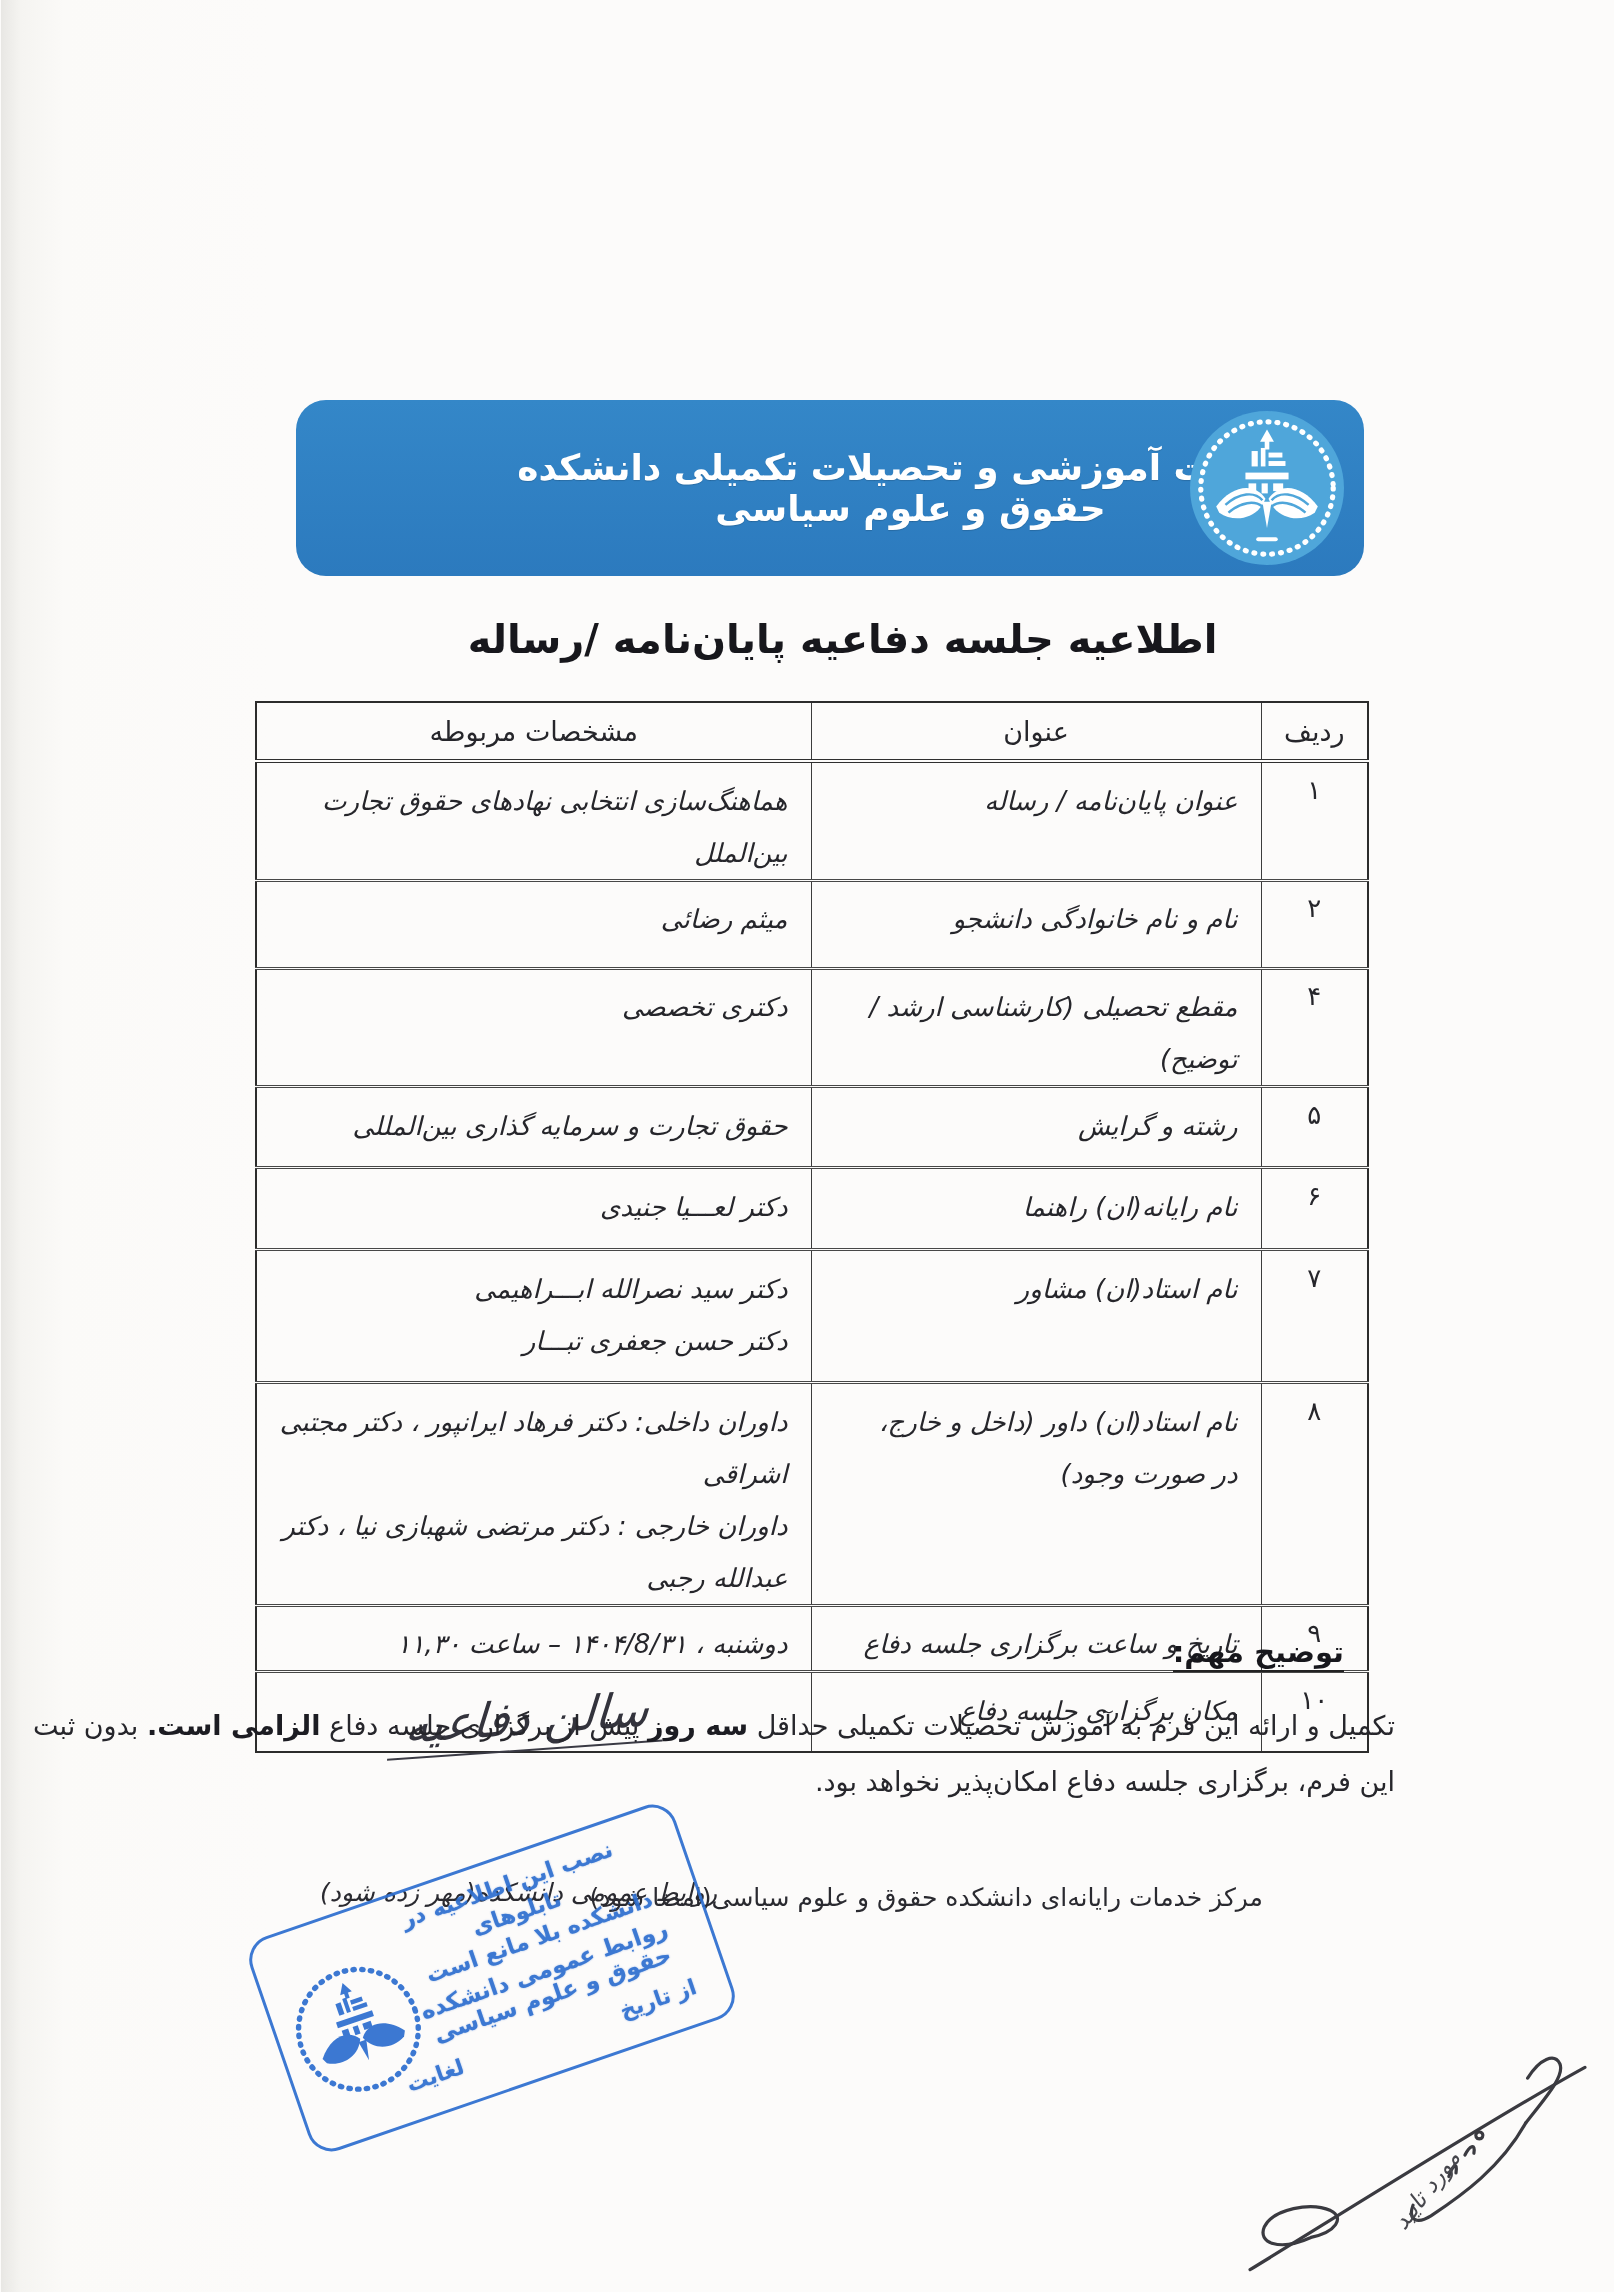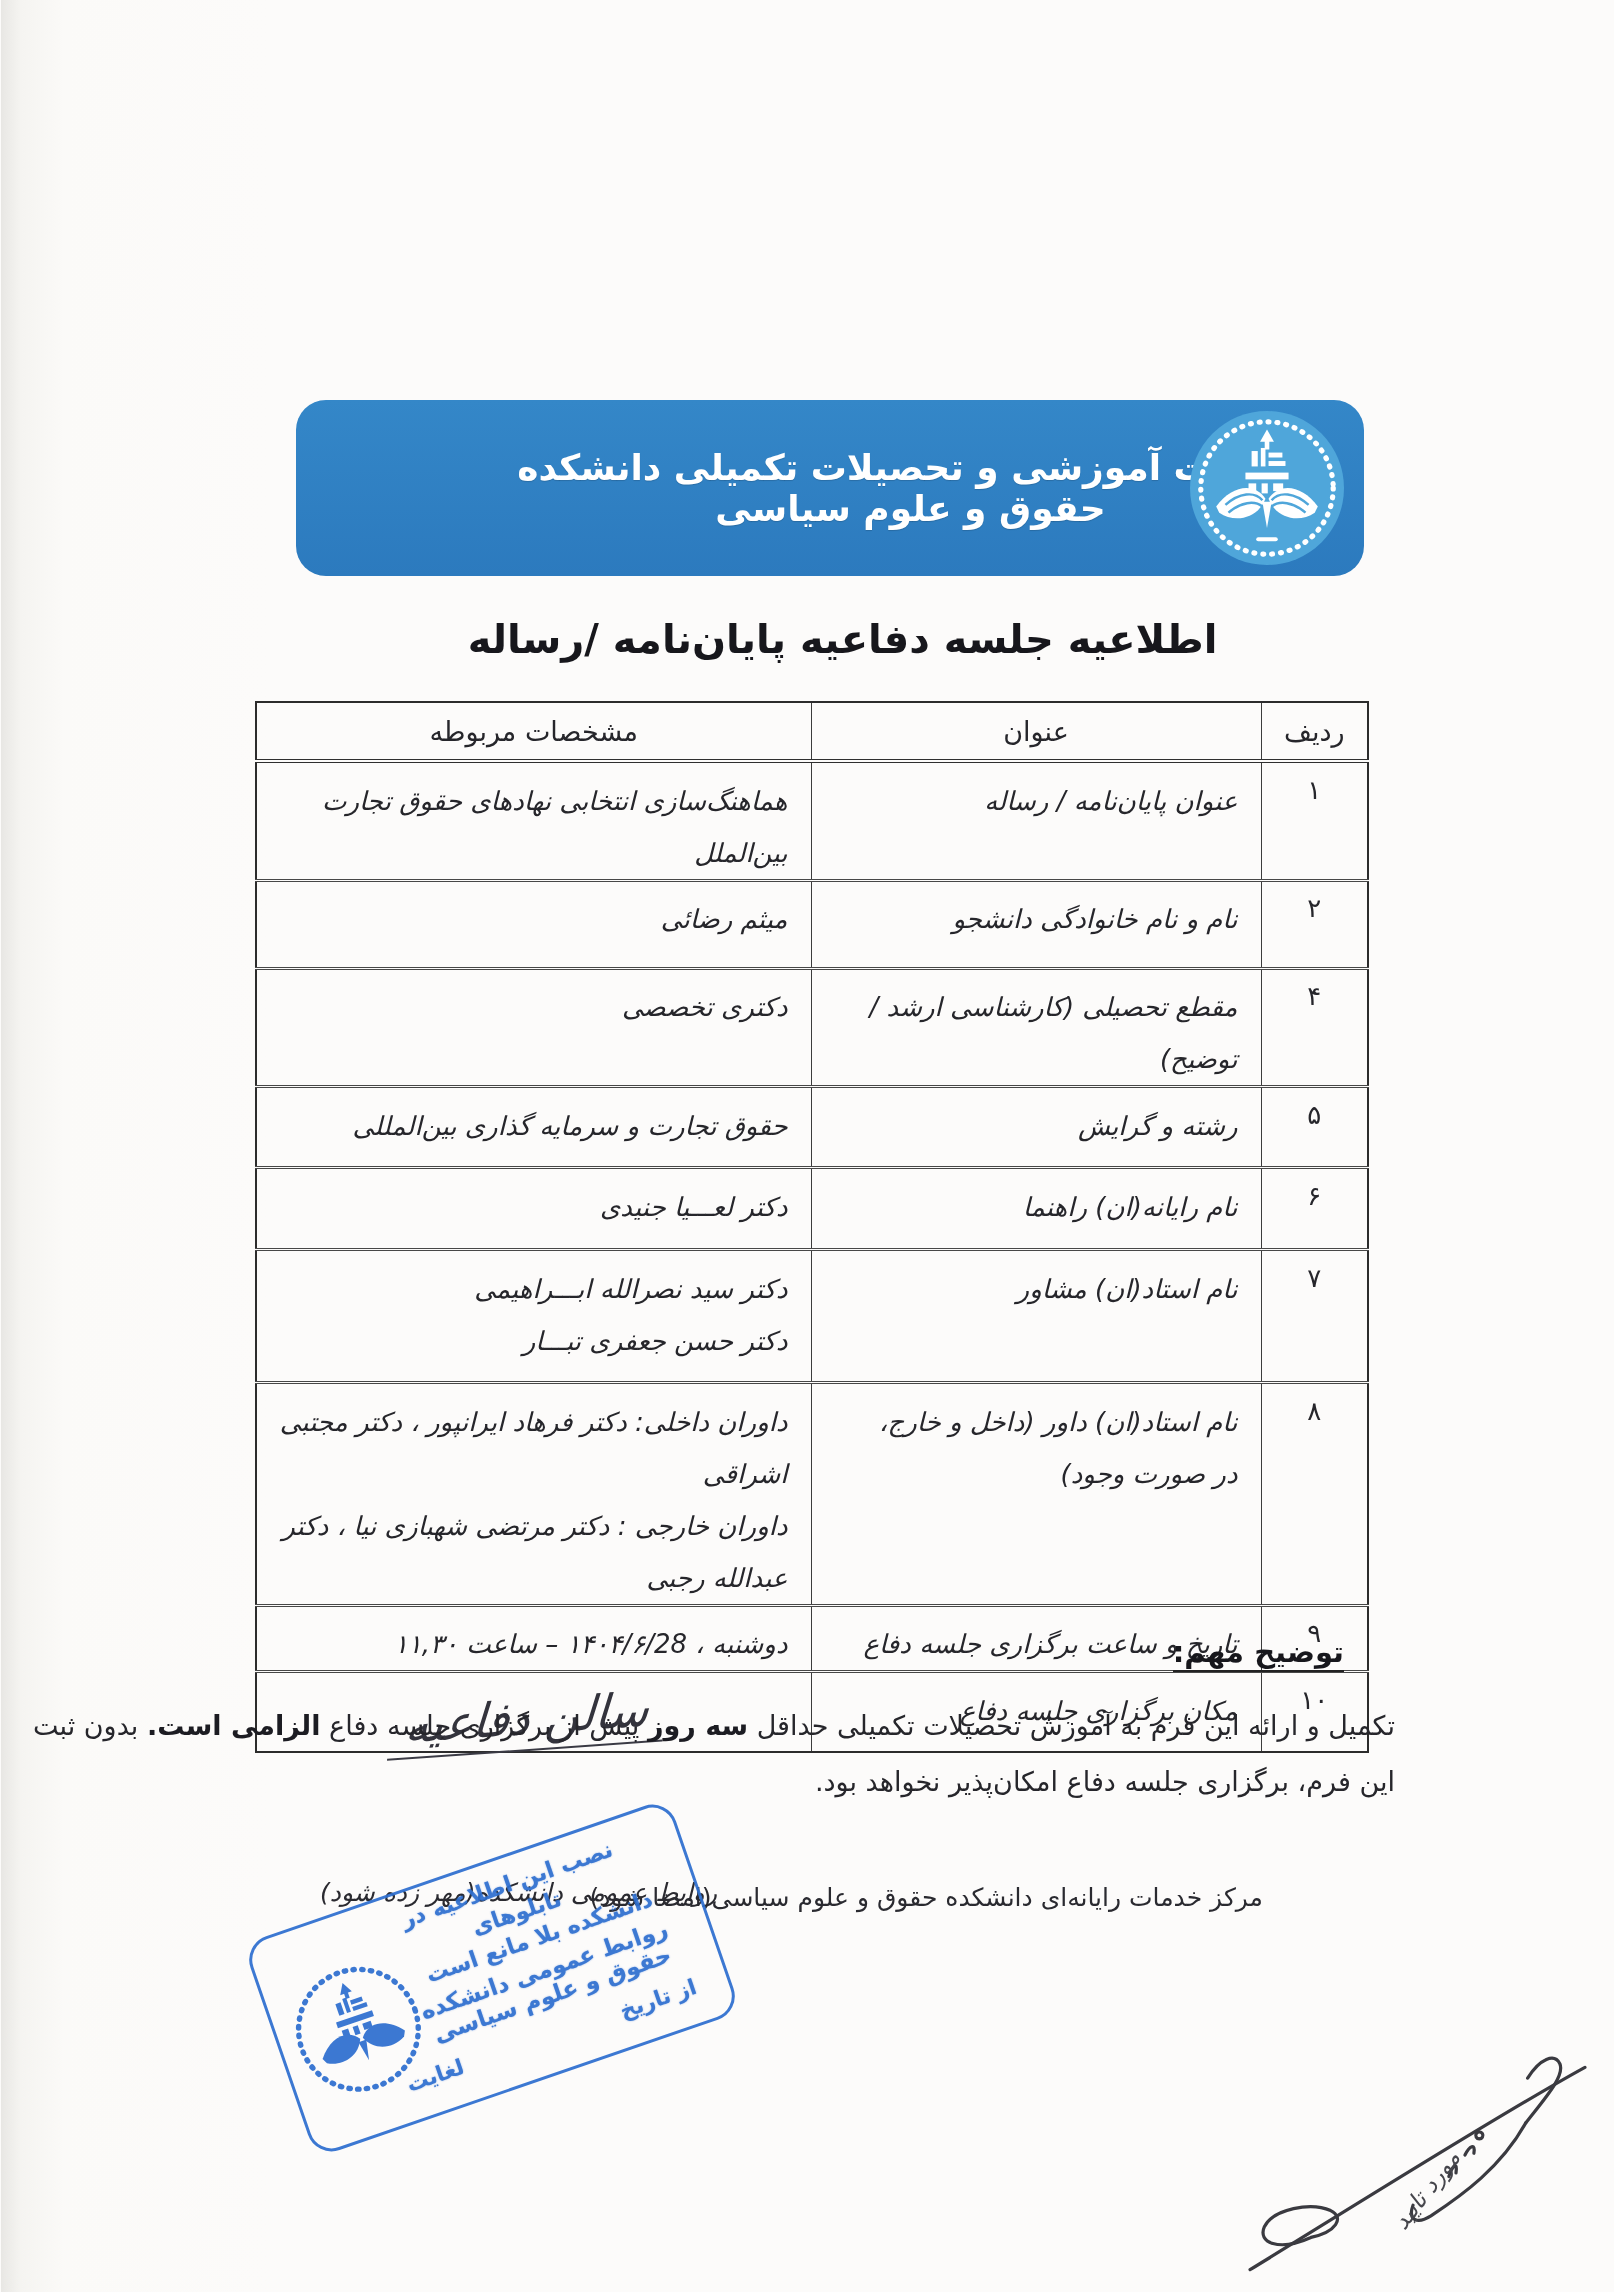--- a/index.html
+++ b/index.html
@@ -243,21 +243,21 @@
         <span class="line">داوران داخلی: دکتر فرهاد ایرانپور ، دکتر مجتبی اشراقی</span>
         <span class="line">داوران خارجی : دکتر مرتضی شهبازی نیا ، دکتر عبدالله رجبی</span>
       </td>
     </tr>
     <tr>
       <td class="num">۹</td>
       <td>
           <span class="line">تاریخ و ساعت برگزاری جلسه دفاع</span>
         </td>
       <td>
-          <span class="line">دوشنبه ، ۱۴۰۴/۶/28 – ساعت ۱۱,۳۰</span>
+          <span class="line">دوشنبه ، ۱۴۰۴/8/۳۱ – ساعت ۱۱,۳۰</span>
         </td>
     </tr>
     <tr>
       <td class="num">۱۰</td>
       <td>
           <span class="line">مکان برگزاری جلسه دفاع</span>
         </td>
       <td class="hand-cell">
         <span class="handwritten">سالن دفاعیه</span>
       </td>

